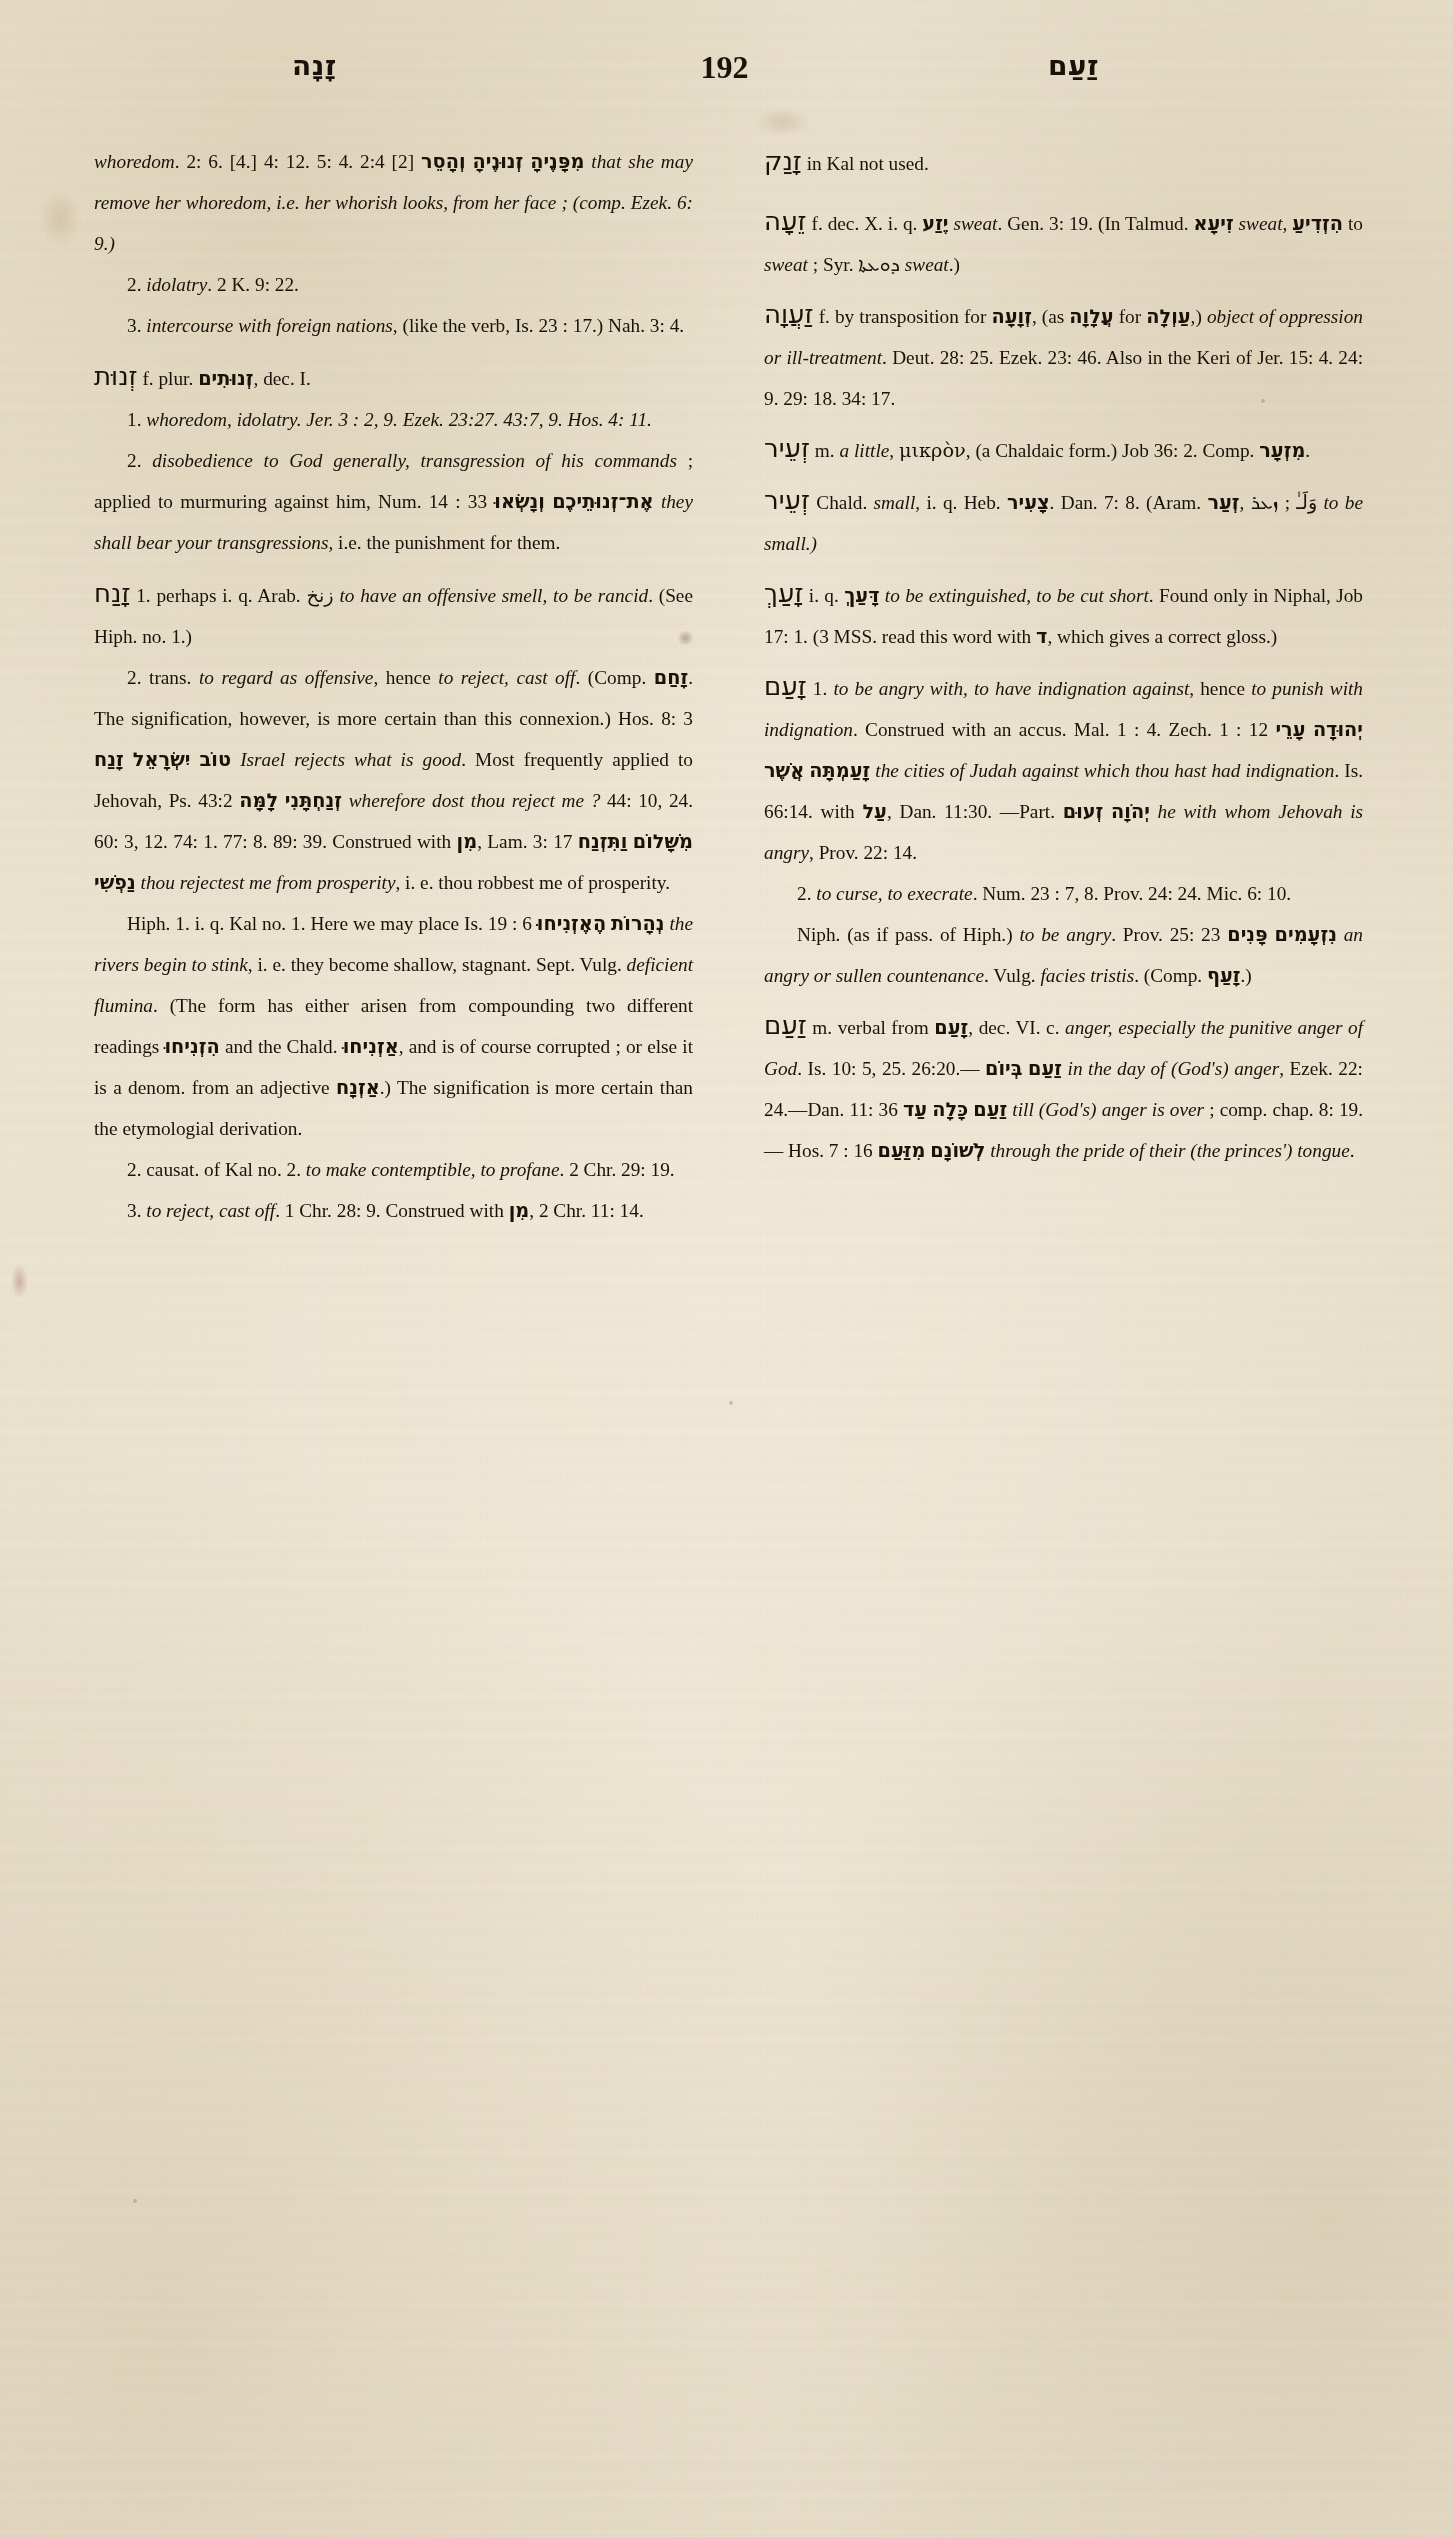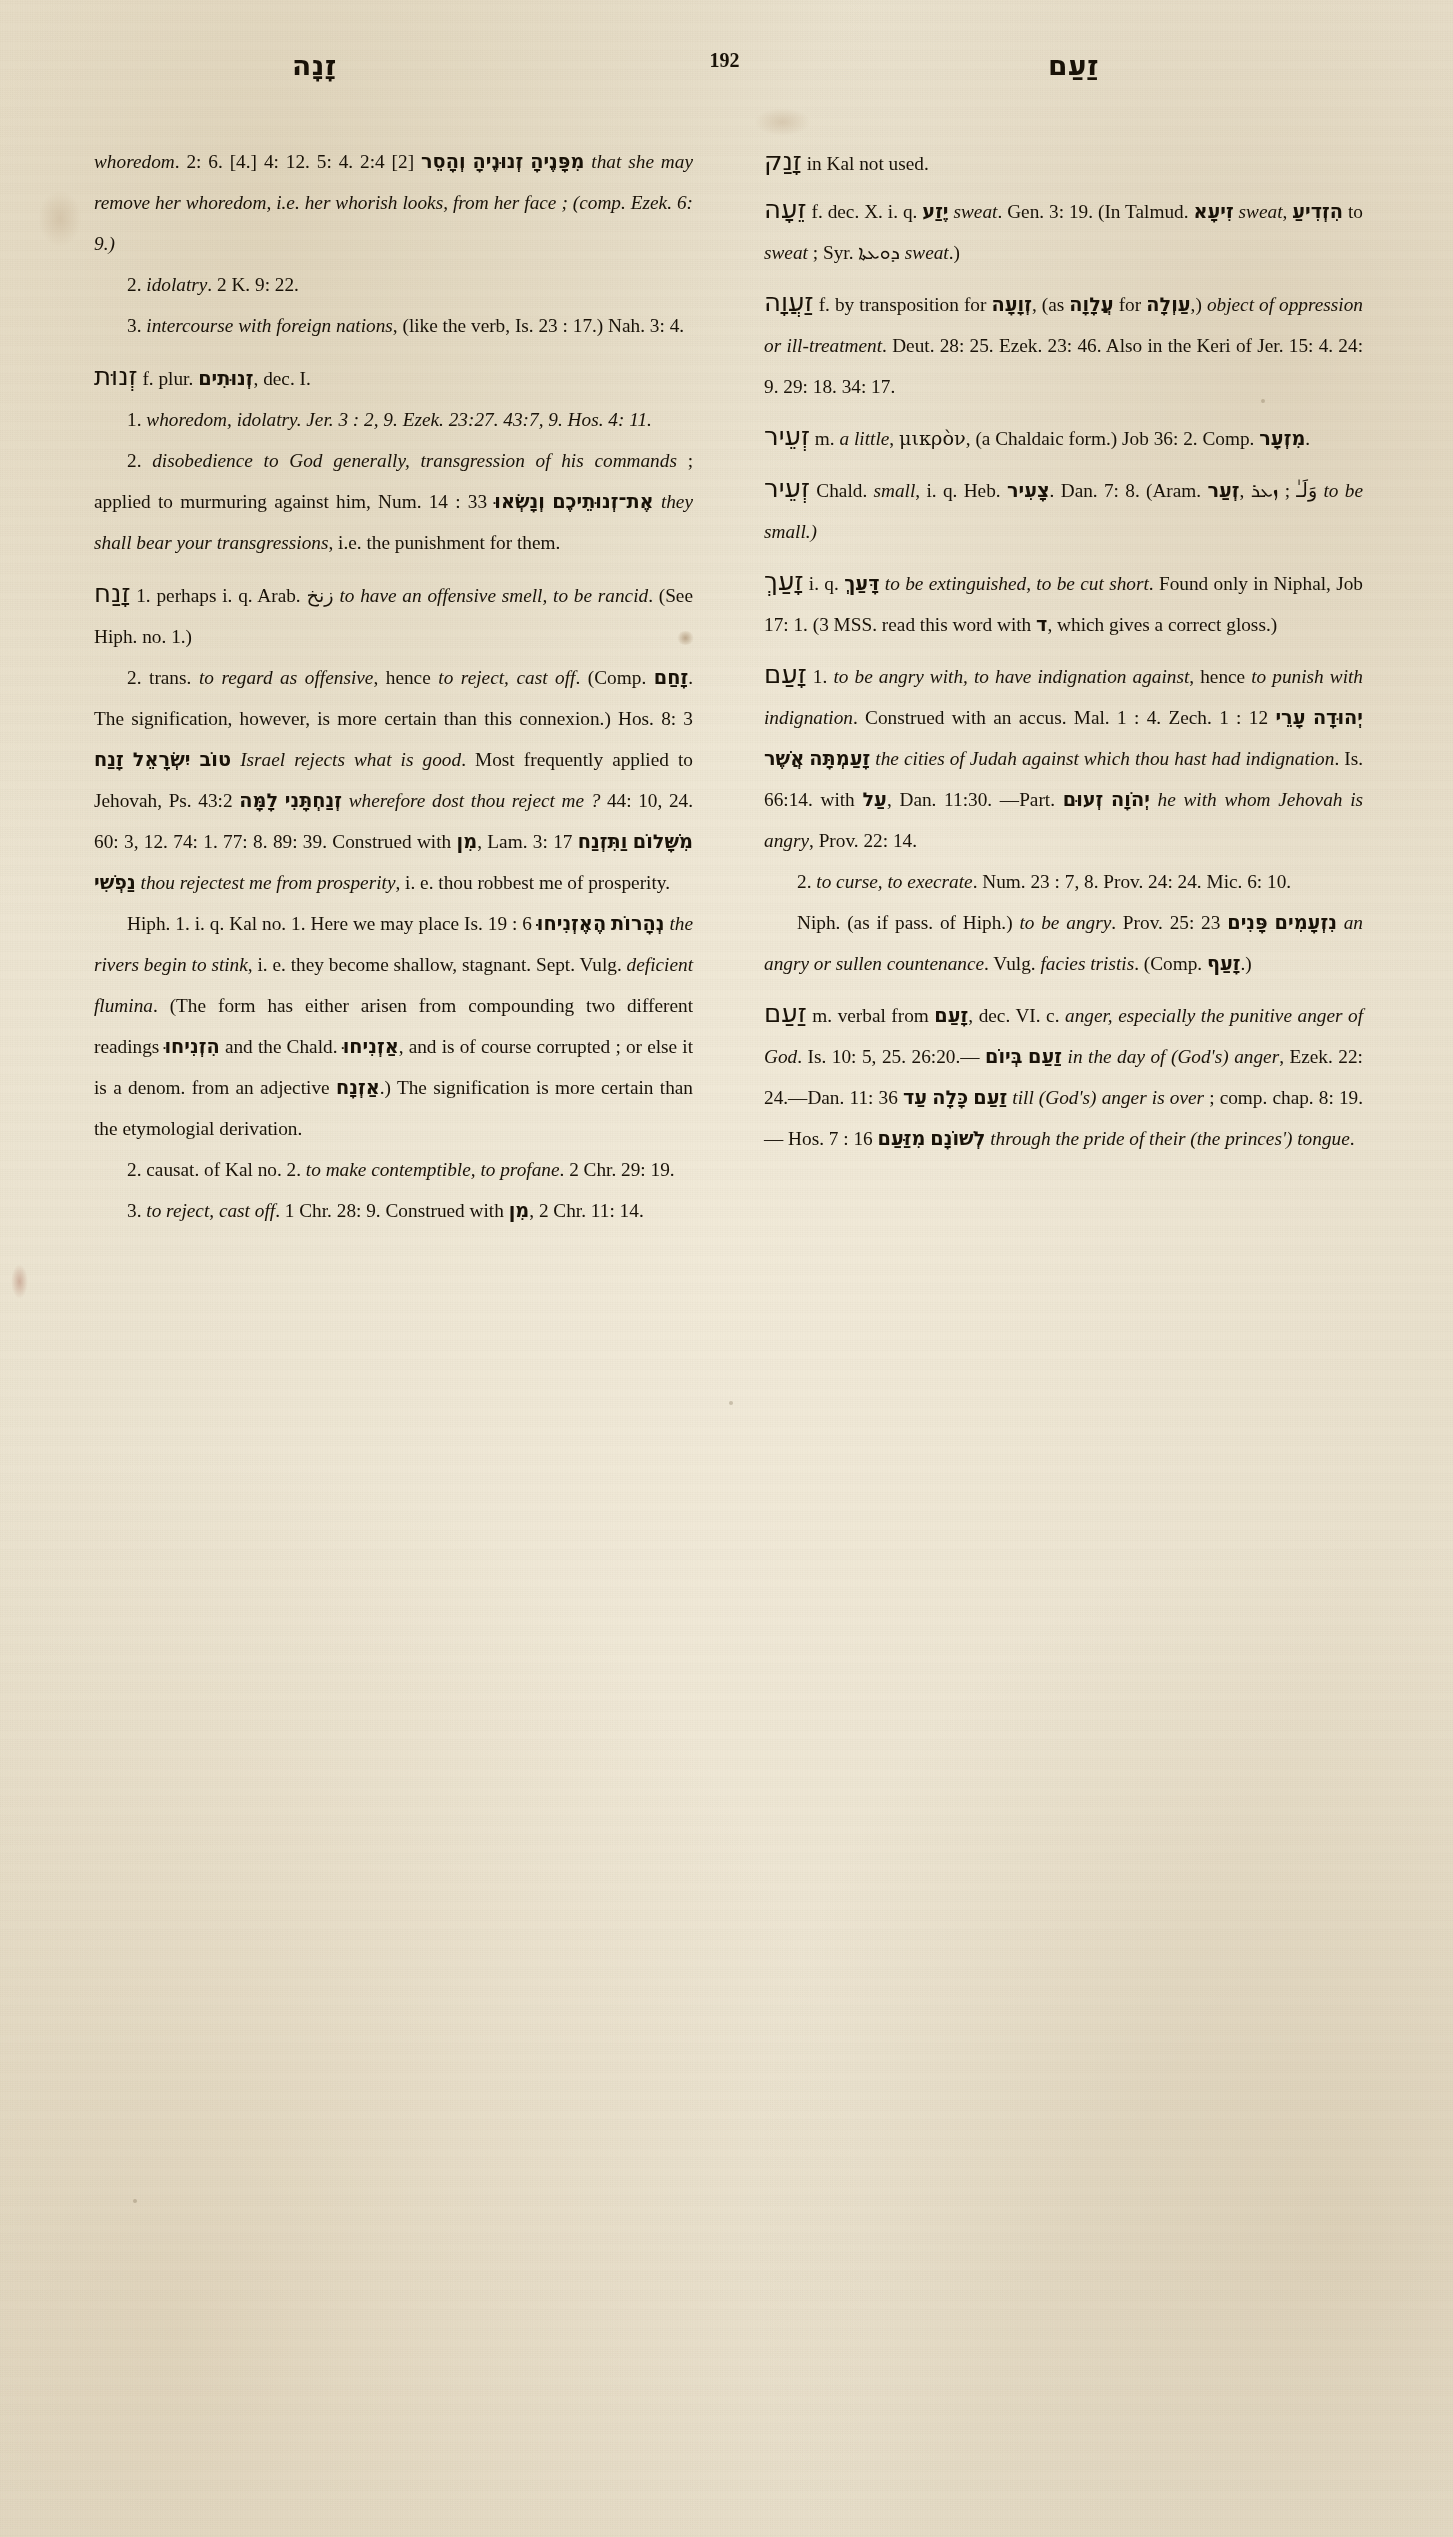--- a/index.html
+++ b/index.html
@@ -37,21 +37,21 @@
   
   .runhead{
     position:absolute;left:0;right:0;top:49px;height:47px;
   }
   .rh-left{
     position:absolute;left:292px;top:0;
     font-size:28px;font-weight:700;letter-spacing:0.6px;
   }
   .rh-num{
     position:absolute;left:0;right:5px;top:0;text-align:center;
-    font-size:20px;font-weight:700;font-family:"Liberation Serif",serif;
+    font-size:32px;font-weight:700;font-family:"Liberation Serif",serif;
   }
   .rh-right{
     position:absolute;right:355px;top:0;
     font-size:28px;font-weight:700;letter-spacing:0.6px;
   }
   .heb{font-family:"DejaVu Sans","DejaVu Serif",sans-serif;direction:rtl;unicode-bidi:isolate;font-weight:700;}
   .ar{font-family:"DejaVu Sans",sans-serif;direction:rtl;unicode-bidi:isolate;}
   .gr{font-family:"DejaVu Serif",serif;}
 
   
@@ -118,21 +118,21 @@
     </div>
 
   </div>
 
   <div class="col" id="col-right">
 
     <div class="entry">
       <p class="para"><span class="heb hw">זָנַק</span> in Kal not used.</p>
     </div>
 
-    <div class="entry" style="margin-top:5px;">
+    <div class="entry" style="margin-top:17px;">
       <p class="para"><span class="heb hw">זֵעָה</span> f. dec. X. i. q. <span class="heb">יֶזַע</span> <i>sweat</i>. Gen. 3: 19. (In Talmud. <span class="heb">זִיעָא</span> <i>sweat</i>, <span class="heb">הִזְדִיעַ</span> to <i>sweat</i> ; Syr. <span class="ar">ܕܘܥܬܐ</span> <i>sweat</i>.)</p>
     </div>
 
     <div class="entry" style="margin-top:9px;">
       <p class="para"><span class="heb hw">זַעֲוָה</span> f. by transposition for <span class="heb">זְוָעָה</span>, (as <span class="heb">עֲלָוָה</span> for <span class="heb">עַוְלָה</span>,) <i>object of oppression or ill-treatment</i>. Deut. 28: 25. Ezek. 23: 46. Also in the Keri of Jer. 15: 4. 24: 9. 29: 18. 34: 17.</p>
     </div>
 
     <div class="entry" style="margin-top:9px;">
       <p class="para"><span class="heb hw">זְעֵיר</span> m. <i>a little</i>, <span class="gr">μικρὸν</span>, (a Chaldaic form.) Job 36: 2. Comp. <span class="heb">מִזְעָר</span>.</p>
     </div>

